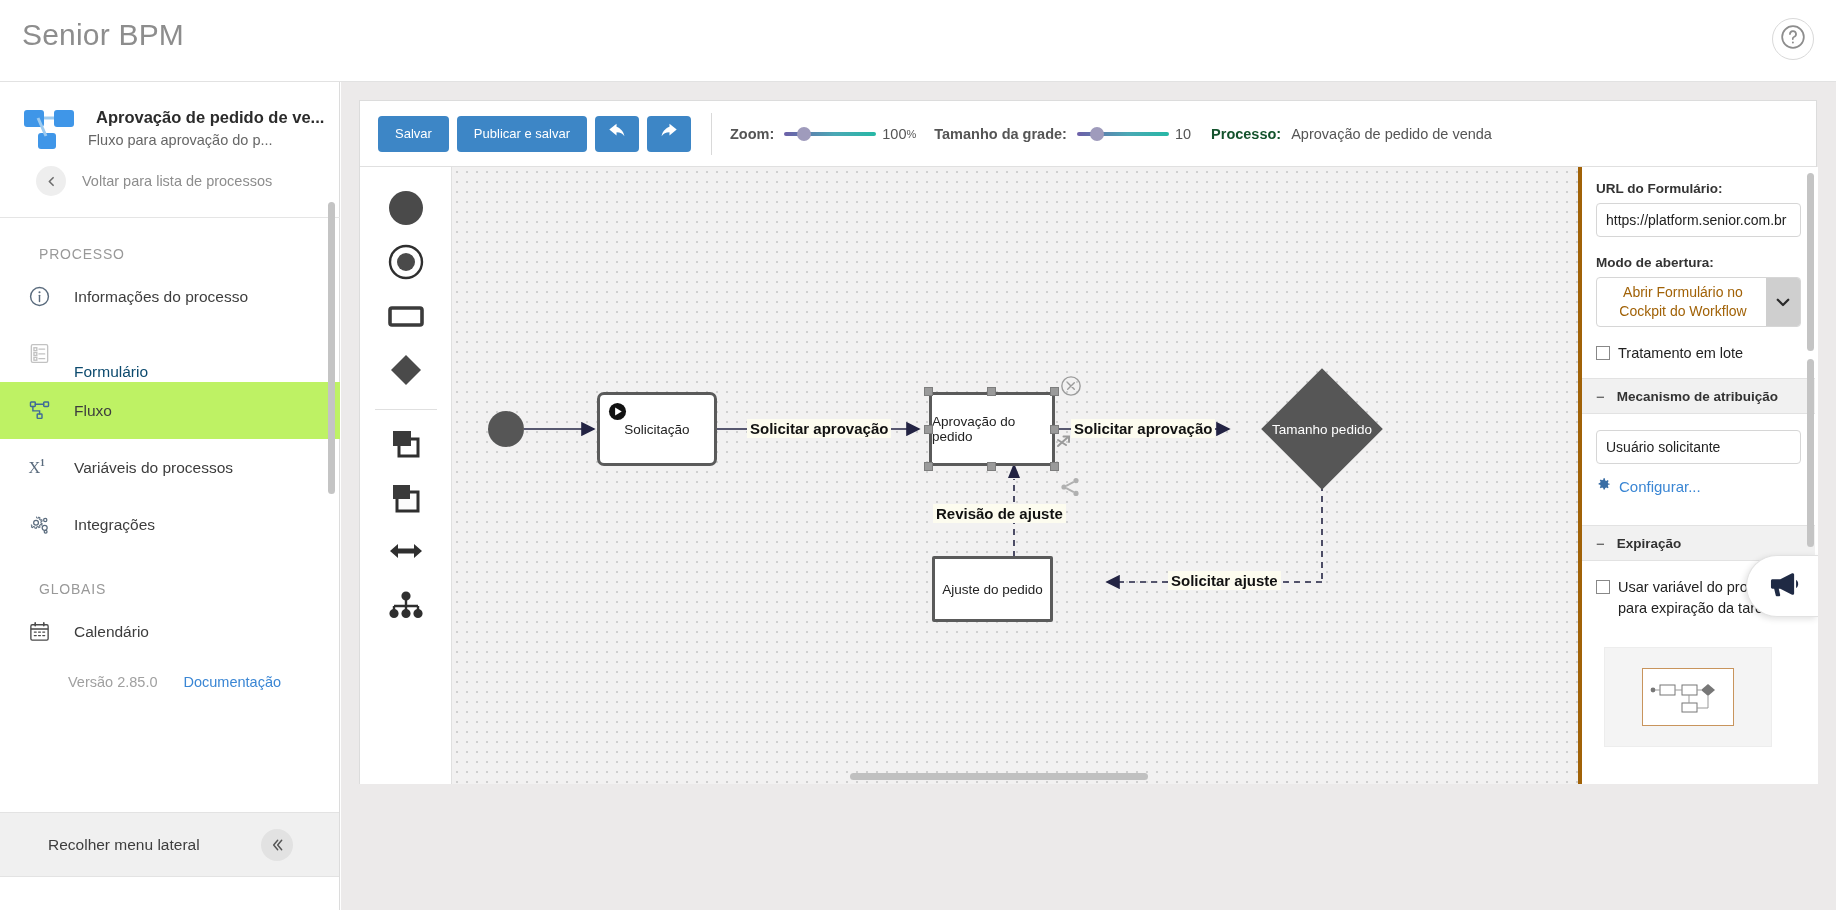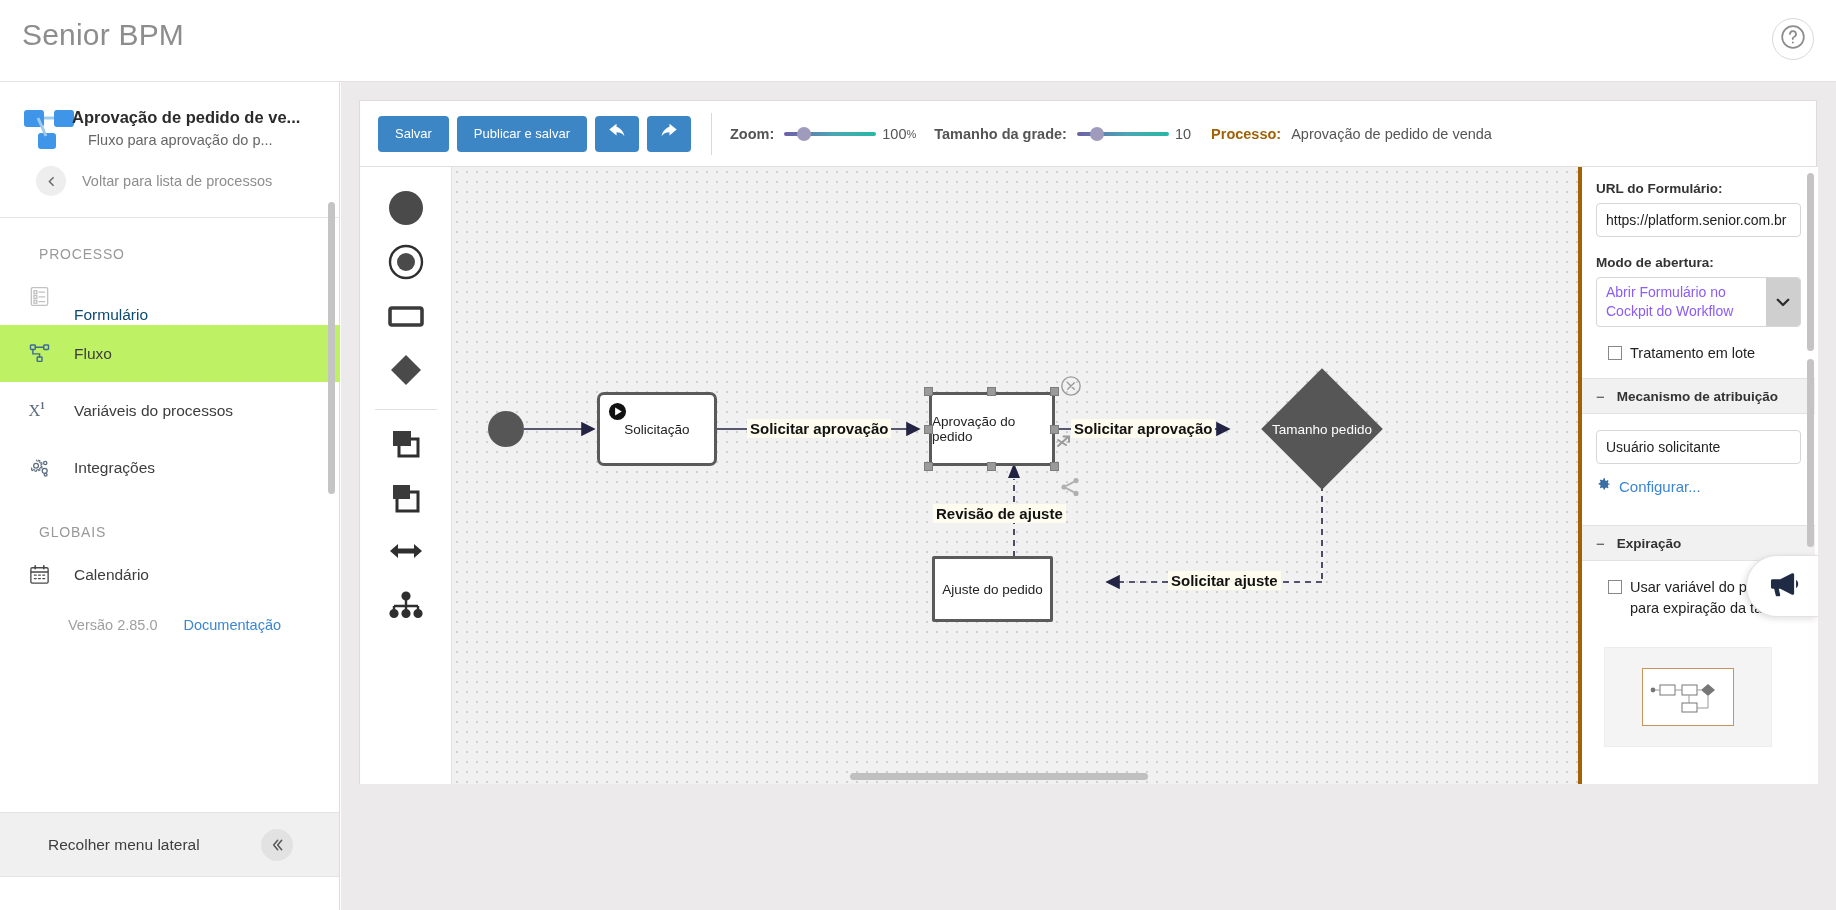--- a/index.html
+++ b/index.html
@@ -46,21 +46,21 @@
     overflow: hidden;
   }
   .proc-head {
     position: relative; padding: 22px 20px 0 20px; height: 136px;
     border-bottom: 1px solid #e5e5e5;
   }
   .proc-icon {
     position: absolute; left: 24px; top: 24px; width: 52px; height: 46px;
   }
   .proc-name {
-    position: absolute; left: 72px; top: 26px;
+    position: absolute; left: 96px; top: 26px;
     font-size: 16.5px; font-weight: bold; color: #2b2b2b; text-align: center;
   }
   .proc-desc {
     position: absolute; left: 88px; top: 50px;
     font-size: 14.5px; color: #666;
   }
   .back-row {
     position: absolute; left: 36px; top: 84px;
     display: flex; align-items: center; gap: 16px; cursor: pointer;
   }
@@ -160,21 +160,21 @@
   .slider-track {
     position: absolute; top: 5px; left: 0; width: 92px; height: 4px; border-radius: 3px;
     background: linear-gradient(90deg,#6d5fa8 0%, #4aa8b5 55%, #26b8a5 100%);
   }
   .slider-knob {
     position: absolute; top: 0; left: 13px; width: 14px; height: 14px; border-radius: 50%;
     background: #9f9bbc; cursor: pointer;
   }
   .tb-value { font-size: 14.5px; color: #555; }
   .tb-value.sup { font-size: 11px; vertical-align: super; }
-  .tb-proc-label { font-size: 14.5px; font-weight: bold; color: #a16207; margin-left: 20px; }
+  .tb-proc-label { font-size: 14.5px; font-weight: bold; color: #14532d; margin-left: 20px; }
   .tb-proc-value { font-size: 14.5px; color: #555; margin-left: 10px; }
 
   
   .canvas-area {
     position: relative; width: 1458px; height: 617px; background: #fff;
     overflow: hidden;
   }
   .palette {
     position: absolute; left: 0; top: 0; width: 92px; height: 617px;
     background: #fff; border-right: 1px solid #e0e0e0;
@@ -243,29 +243,30 @@
   .prop-block { padding: 14px 14px 4px 14px; }
   .prop-label { font-size: 13.5px; font-weight: bold; color: #333; margin-bottom: 7px; }
   .prop-input {
     width: 205px; height: 34px; border: 1px solid #d6d6d6; border-radius: 4px;
     font-size: 14px; color: #222; padding: 0 9px;
     font-family: "Liberation Sans", sans-serif; background: #fff;
   }
   .prop-select {
     position: relative; width: 205px; height: 50px;
     border: 1px solid #d6d6d6; border-radius: 4px; background: #fff;
-    font-size: 14px; color: #8b5cf6; padding: 5px 40px 0 9px; line-height: 19px;
+    font-size: 14px; color: #a16207; padding: 5px 40px 0 9px; line-height: 19px;
     cursor: pointer;
+    text-align: center;
   }
   .prop-select .caret {
     position: absolute; right: 0; top: 0; width: 34px; height: 48px;
     background: #cfcfcf; border-radius: 0 3px 3px 0;
     display: flex; align-items: center; justify-content: center;
   }
-  .check-row { display: flex; align-items: flex-start; gap: 8px; padding: 12px 14px 14px 26px; }
+  .check-row { display: flex; align-items: flex-start; gap: 8px; padding: 12px 14px 14px 14px; }
   .chk {
     width: 14px; height: 14px; border: 1px solid #888; background: #fff;
     flex: none; margin-top: 3px; cursor: pointer;
   }
   .chk-lbl { font-size: 14.5px; color: #222; line-height: 21px; }
   .section-head {
     background: #f1f1f1; border-top: 1px solid #e2e2e2; border-bottom: 1px solid #e2e2e2;
     height: 36px; display: flex; align-items: center; gap: 12px; padding-left: 14px;
     cursor: pointer;
   }
@@ -335,20 +336,30 @@
           <svg viewBox="0 0 24 24" fill="none" stroke="#6d6d6d" stroke-width="3" stroke-linecap="round" stroke-linejoin="round">
             <polyline points="15 5 8 12 15 19"></polyline>
           </svg>
         </span>
         <span class="back-label">Voltar para lista de processos</span>
       </div>
     </div>
 
     <div class="nav-section">PROCESSO</div>
 
+    <div class="nav-item">
+      <span class="nav-ico">
+        <svg viewBox="0 0 24 24" fill="none" stroke="#5a6b7d" stroke-width="1.5">
+          <circle cx="12" cy="12" r="9.3"></circle>
+          <circle cx="12" cy="7.6" r="1.1" fill="#5a6b7d" stroke="none"></circle>
+          <path d="M12 10.8v6.4" stroke-linecap="round"></path>
+        </svg>
+      </span>
+      <span class="nav-lbl">Informações do processo</span>
+    </div>
 
     <div class="nav-item disabled">
       <span class="nav-ico">
         <svg viewBox="0 0 24 24" fill="none" stroke="#c2c2c2" stroke-width="1.4">
           <rect x="3.5" y="2.8" width="17" height="18.4" rx="1.4"></rect>
           <rect x="6.2" y="6" width="3" height="3"></rect>
           <rect x="6.2" y="11" width="3" height="3"></rect>
           <rect x="6.2" y="16" width="3" height="3"></rect>
           <path d="M11.4 7.4h6M11.4 12.4h6M11.4 17.4h6" stroke-linecap="round"></path>
         </svg>

